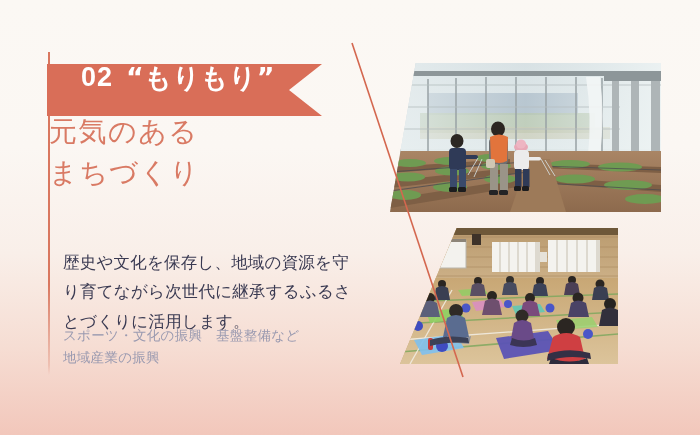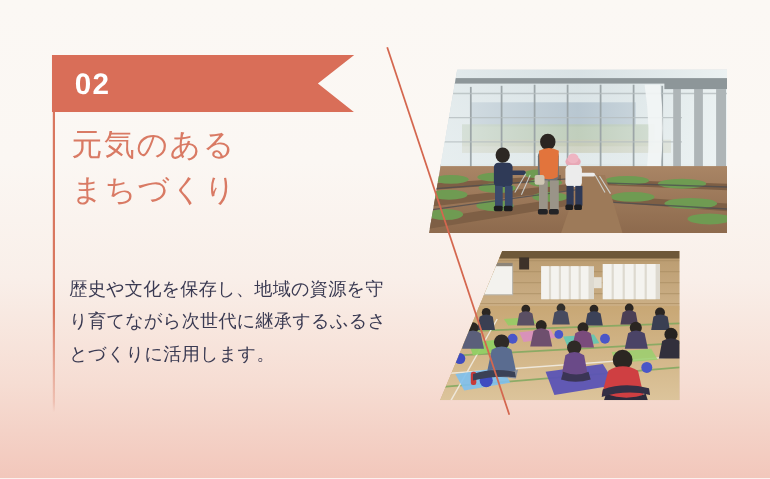--- a/index.html
+++ b/index.html
@@ -43,30 +43,29 @@
     width: 1.5px;
     height: 323px;
     background: linear-gradient(to bottom,
         #d9775f 0%, #d9775f 72%, rgba(217,119,95,0.25) 97%, rgba(217,119,95,0) 100%);
   }
 
   
   .ribbon {
     position: absolute;
     left: 47px;
-    top: 50px;
+    top: 64px;
     width: 275px;
     height: 52px;
     background: #d96e58;
     -webkit-clip-path: polygon(0 0, 100% 0, 88% 50%, 100% 100%, 0 100%);
     clip-path: polygon(0 0, 100% 0, 88% 50%, 100% 100%, 0 100%);
     display: flex;
-    align-items: center;
     box-sizing: border-box;
-    padding-left: 21px;
+    padding-left: 34px;
   }
   .ribbon-num {
     color: #ffffff;
     font-size: 27px;
     font-weight: bold;
     letter-spacing: 1px;
     line-height: 1;
   }
   .ribbon-title {
     color: #ffffff;
@@ -74,21 +73,21 @@
     font-weight: bold;
     line-height: 1;
     margin-left: 13px;
     letter-spacing: 0.5px;
     font-family: "DejaVu Sans", "Liberation Sans", sans-serif;
   }
 
   
   .headline {
     position: absolute;
-    left: 65px;
+    left: 49px;
     top: 112px;
     color: #d97a64;
     font-family: "DejaVu Serif", "Liberation Serif", serif;
     font-size: 28px;
     line-height: 1.45;
     letter-spacing: 1.5px;
     white-space: pre-line;
   }
 
   
@@ -157,27 +156,30 @@
 <body>
 
 <div id="slide">
 
   <div class="left-col">
 
     <div class="accent-rule"></div>
 
     <div class="ribbon">
       <span class="ribbon-num">02</span>
+      <span class="ribbon-title">“もりもり”</span>
     </div>
 
     <div class="headline">元気のある
 まちづくり</div>
 
     <div class="body-text">歴史や文化を保存し、地域の資源を守り育てながら次世代に継承するふるさとづくりに活用します。</div>
 
+    <div class="footnote">スポーツ・文化の振興　基盤整備など
+地域産業の振興</div>
   </div>
 
   <div class="photo photo-top">
     <svg width="271" height="149" viewBox="0 0 271 149">
       <defs>
         <linearGradient id="skyG" x1="0" y1="0" x2="0" y2="1">
           <stop offset="0" stop-color="#cfd8dd"></stop>
           <stop offset="1" stop-color="#e6ecee"></stop>
         </linearGradient>
         <linearGradient id="soilG" x1="0" y1="0" x2="0" y2="1">

